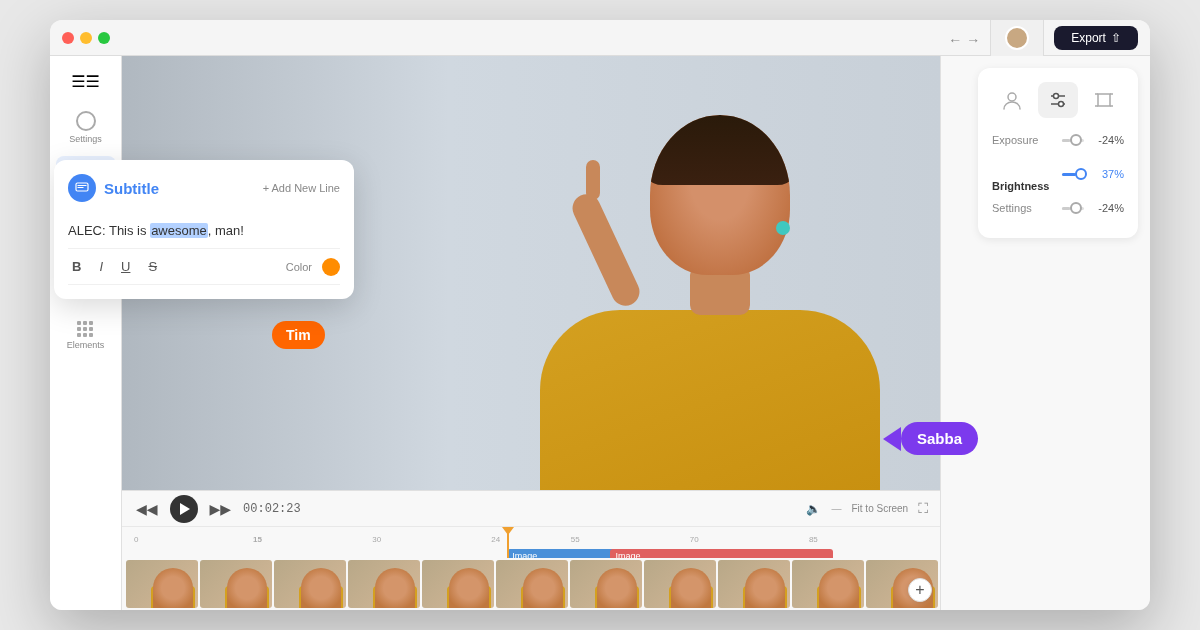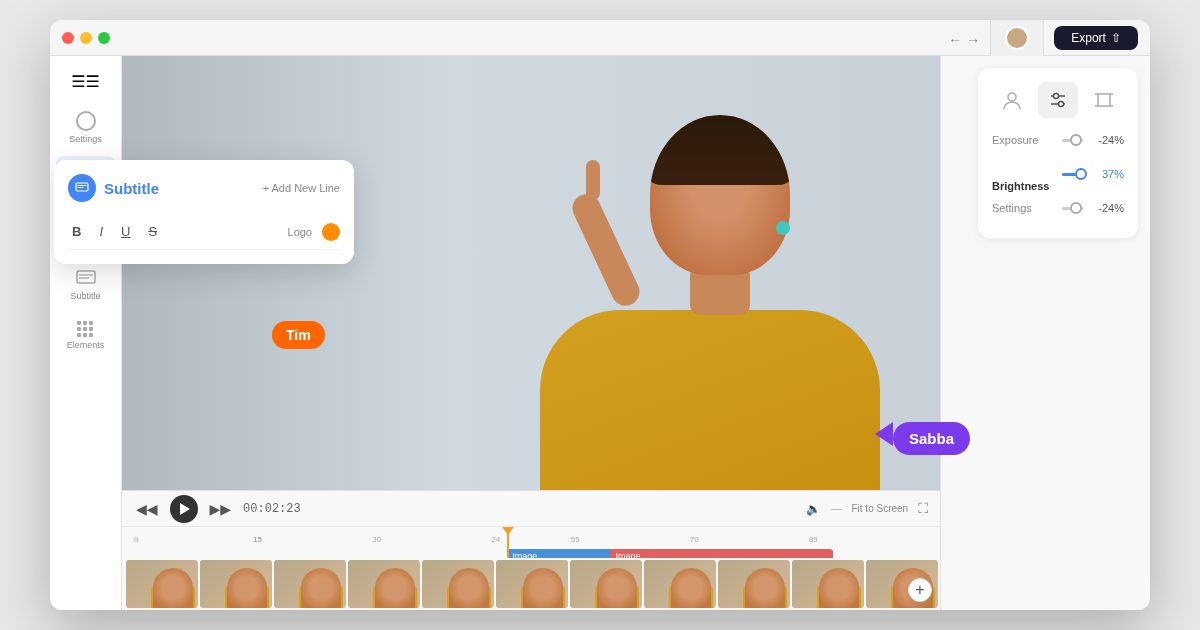--- a/index.html
+++ b/index.html
@@ -427,23 +427,23 @@
       color: #555;
       width: 32px;
       text-align: right;
     }
     .adj-value.blue { color: #4285f4; }
 
     
     .sabba-bubble {
       position: absolute;
       bottom: 155px;
-      right: 180px;
-      display: flex;
-      align-items: flex-start;
+      right: 172px;
+      display: flex;
+      align-items: center;
       gap: 0;
       z-index: 20;
     }
     .sabba-arrow {
       width: 0; height: 0;
       border-top: 12px solid transparent;
       border-bottom: 12px solid transparent;
       border-right: 18px solid #7c3aed;
     }
     .sabba-pill {
@@ -856,28 +856,31 @@
         <svg width="14" height="12" viewBox="0 0 14 12" fill="none">
           <rect x="1" y="1" width="12" height="8" rx="1.5" stroke="#fff" stroke-width="1.2"></rect>
           <line x1="2.5" y1="3.5" x2="11.5" y2="3.5" stroke="#fff" stroke-width="1"></line>
           <line x1="2.5" y1="5.5" x2="8.5" y2="5.5" stroke="#fff" stroke-width="1"></line>
         </svg>
       </div>
       <span class="subtitle-panel-title">Subtitle</span>
       <span class="add-new-line-btn">+ Add New Line</span>
     </div>
 
+    <div class="subtitle-line">
+      <span>ALEC: This is </span><span class="highlight">awesome</span><span>, man!</span>
+    </div>
 
     <div class="text-toolbar">
       <span class="toolbar-btn bold-btn">B</span>
       <span class="toolbar-btn italic-btn">I</span>
       <span class="toolbar-btn underline-btn">U</span>
       <span class="toolbar-btn strike-btn">S</span>
       <div class="toolbar-spacer"></div>
-      <span class="color-label">Logo</span>
+      <span class="color-label">Color</span>
       <div class="color-circle"></div>
     </div>
 
   </div>
 
   <div class="sabba-bubble">
     <div class="sabba-arrow"></div>
     <div class="sabba-pill">Sabba</div>
   </div>
 

